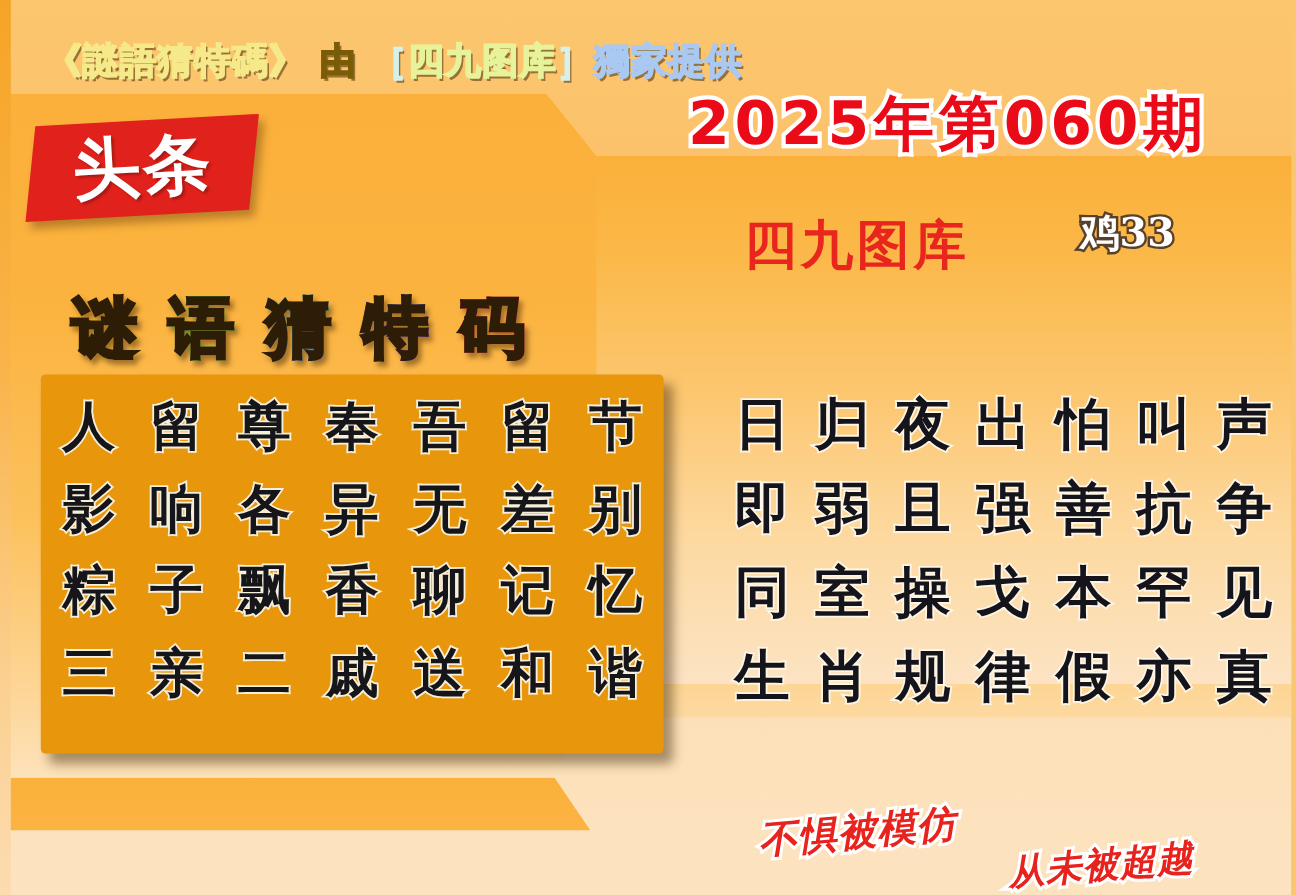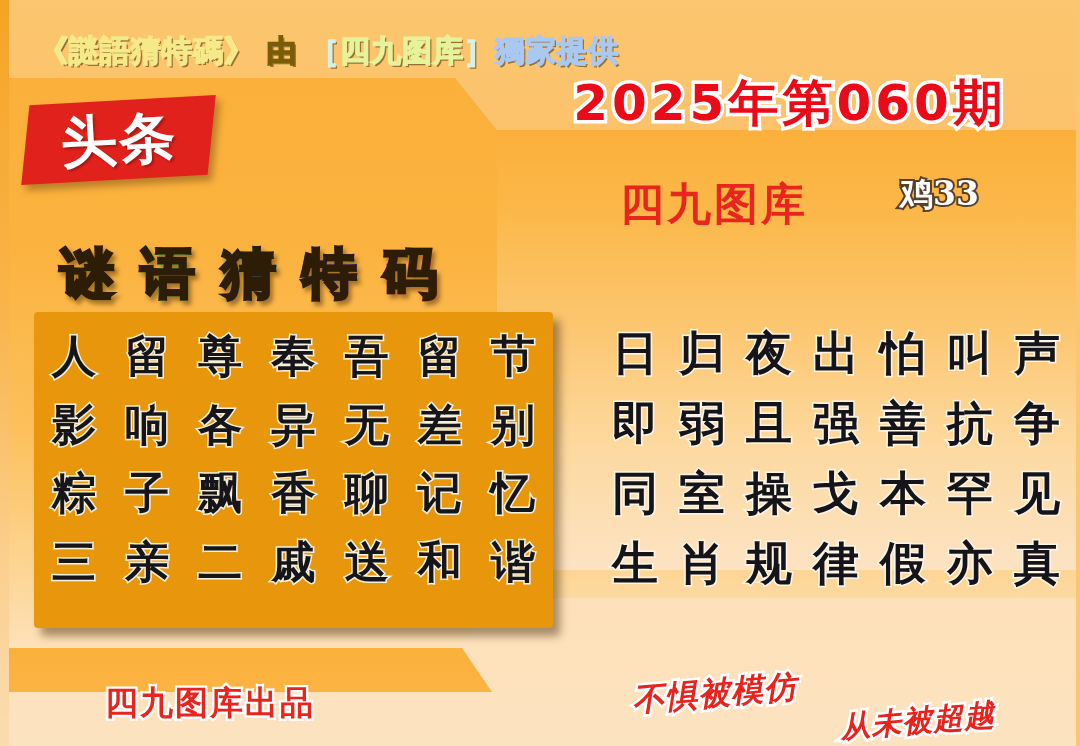--- a/index.html
+++ b/index.html
@@ -300,17 +300,16 @@
       <span class="ch">生</span>
       <span class="ch">肖</span>
       <span class="ch">规</span>
       <span class="ch">律</span>
       <span class="ch">假</span>
       <span class="ch">亦</span>
       <span class="ch">真</span>
     </div>
   </div>
 
-  <div class="footer-brand">四九图库出品</div>
   <div class="slogan-a">不惧被模仿</div>
   <div class="slogan-b">从未被超越</div>
 
 </div>
 
 </body></html>

